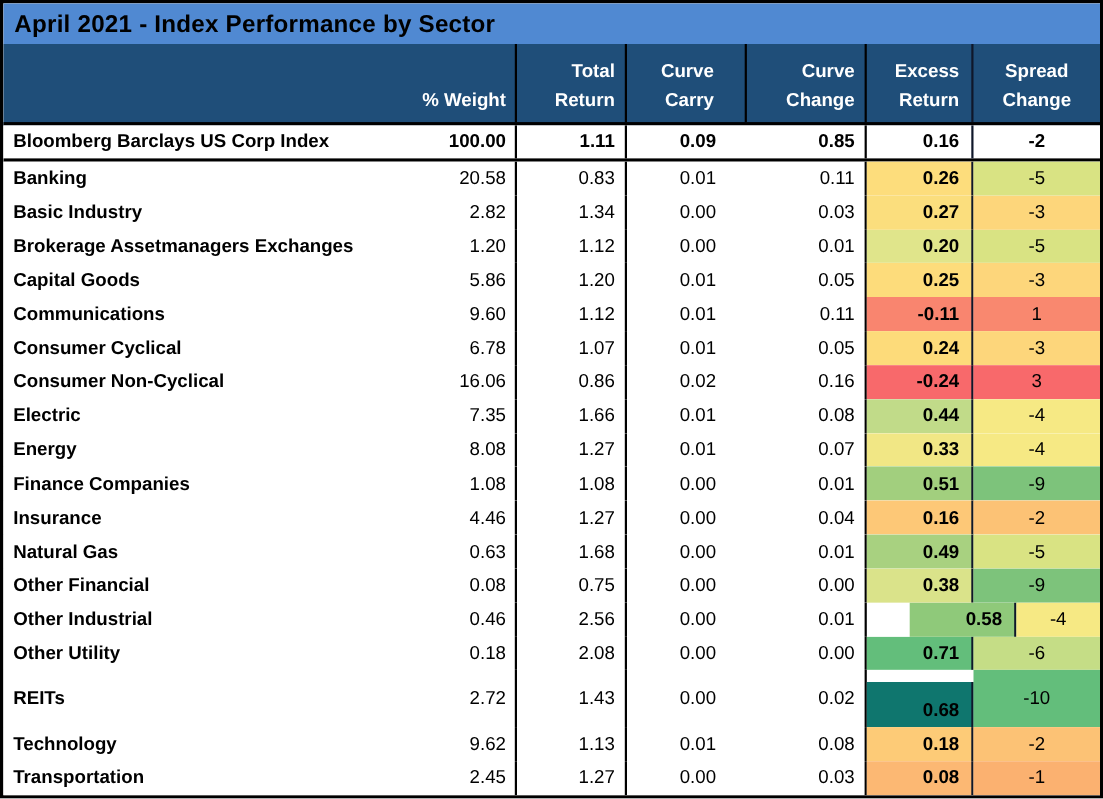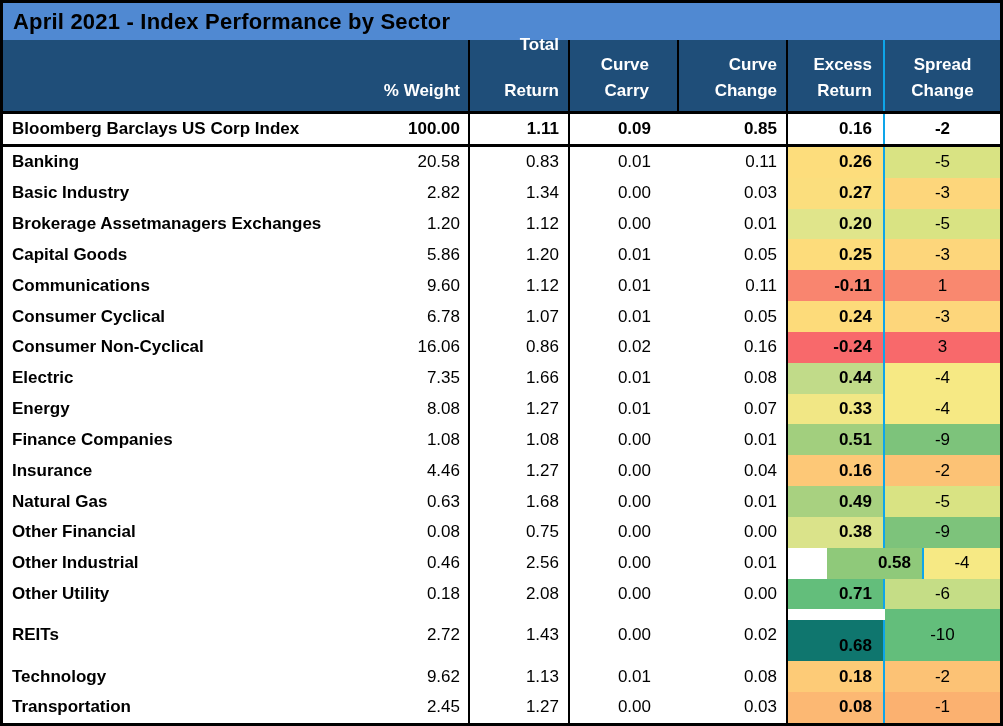--- a/index.html
+++ b/index.html
@@ -61,24 +61,24 @@
     font-weight: bold;
     border-bottom: 3px solid #000000;
   }
   .data-row { flex: 1 1 auto; }
 
   .cell { height: 100%; display: flex; align-items: center; }
   .row .cell { white-space: nowrap; }
 
   .c-sector { width: 312px; padding-left: 9px; justify-content: flex-start; font-weight: bold; }
   .c-weight { width: 155px; border-right: 2px solid #000000; padding-right: 8px; justify-content: flex-end; }
-  .c-total  { width: 100px; border-right: 2px solid #000000; padding-right: 9px; justify-content: flex-end; gap: 20px; }
+  .c-total  { width: 100px; border-right: 2px solid #000000; padding-right: 9px; justify-content: flex-end; }
   .c-carry  { width: 109px; padding-right: 28px; justify-content: flex-end; }
   .c-change { width: 109px; border-right: 2px solid #000000; padding-right: 9px; justify-content: flex-end; }
-  .c-excess { width: 97px;  border-right: 2px solid #0ea5e9; padding-right: 11px; justify-content: flex-end; font-weight: bold; }
+  .c-excess { width: 97px;  border-right: 2px solid #0f172a; padding-right: 11px; justify-content: flex-end; font-weight: bold; }
   .c-spread { flex: 1; justify-content: center; }
 
   .header-row .c-sector { font-weight: bold; }
   .header-row .c-excess { font-weight: bold; }
 </style>
 </head>
 <body>
 
 <div class="table-frame">
 

